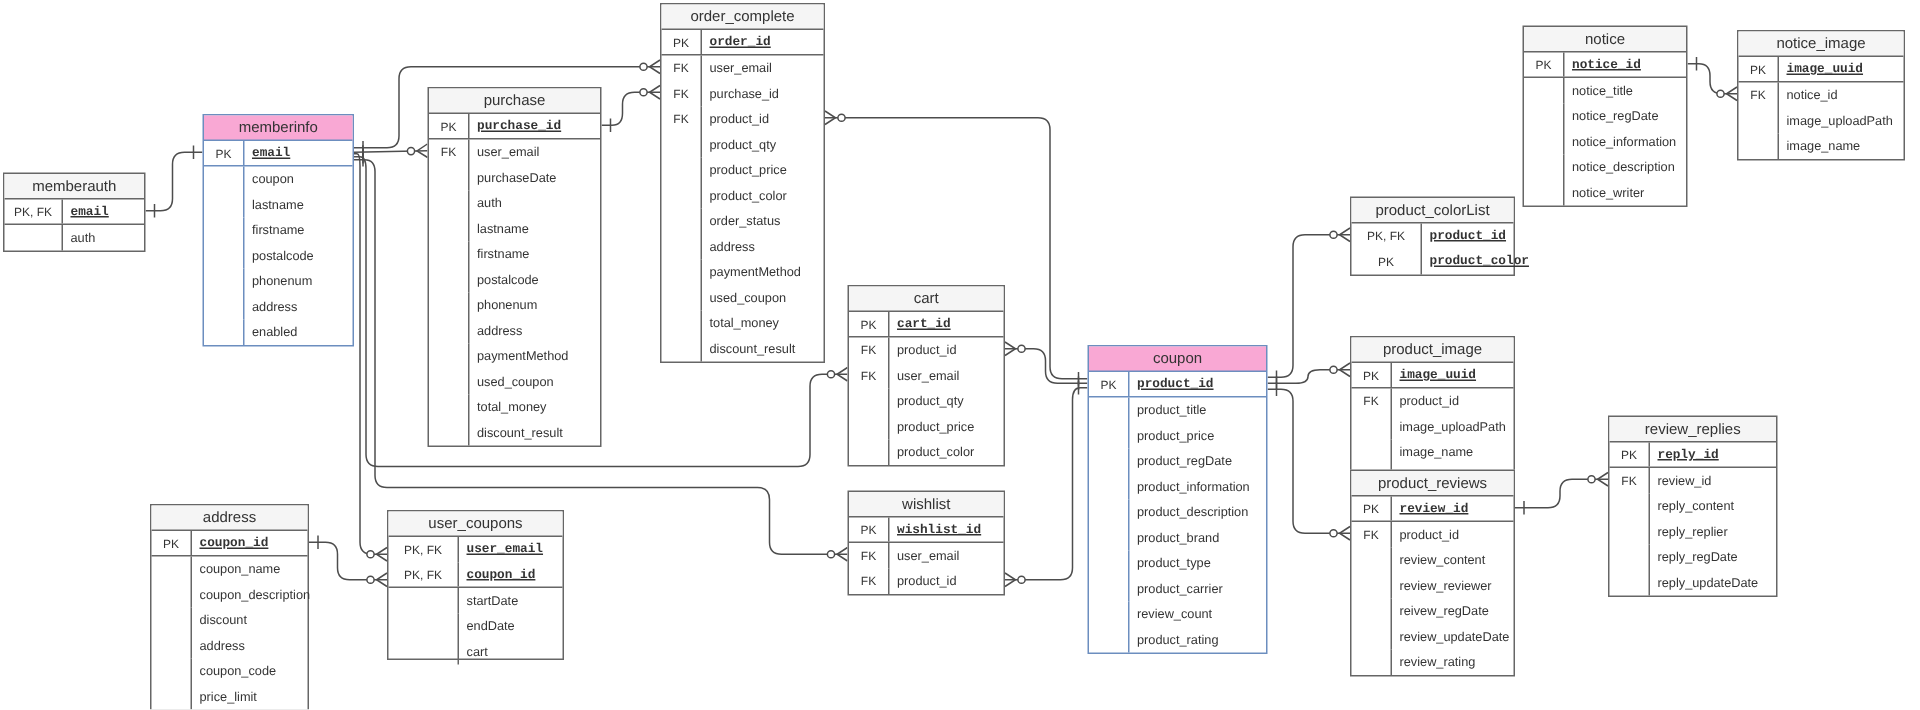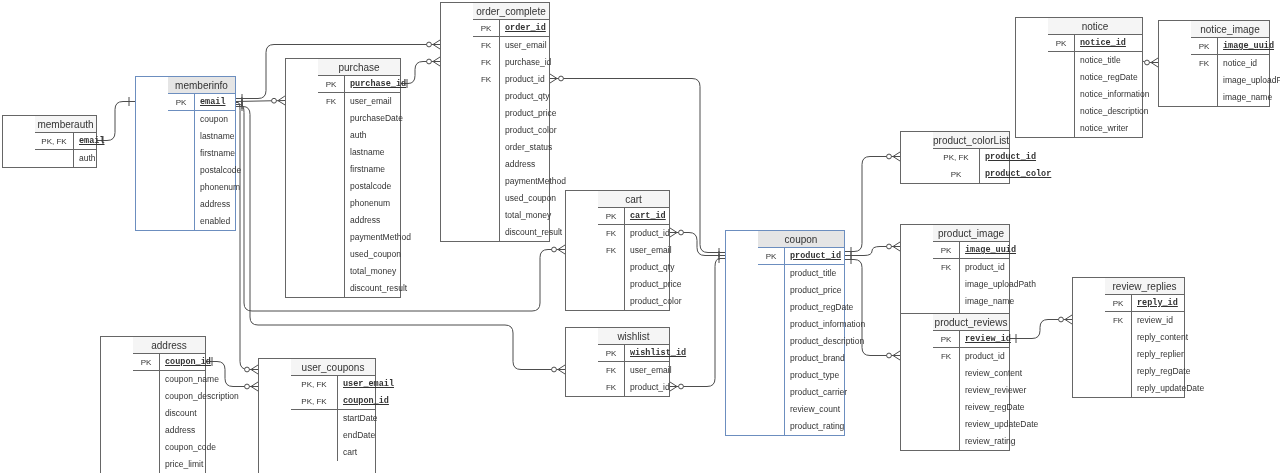--- a/index.html
+++ b/index.html
@@ -3,29 +3,29 @@
 <meta charset="utf-8">
 <style>
   html,body{margin:0;padding:0;background:#ffffff;}
   #canvas{
     position:relative;width:1280px;height:473px;background:#ffffff;overflow:hidden;
     font-family:"Liberation Sans", sans-serif;color:#333333;
   }
   #wires{position:absolute;left:0;top:0;width:1280px;height:473px;}
   .entity{
     position:absolute;background:#ffffff;border:1px solid #666666;
-    box-sizing:border-box;font-size:8.5px;padding-left:32px;
+    box-sizing:border-box;font-size:8.5px;
   }
   .entity.blue{border-color:#6c8ebf;}
   .entity-header{
     height:17px;line-height:17px;text-align:center;font-size:10px;
     background:#f5f5f5;border-bottom:1px solid #666666;
     white-space:nowrap;overflow:hidden;box-sizing:border-box;
   }
-  .entity.blue .entity-header{background:#e5e5e5;border-bottom-color:#6c8ebf;}
+  .entity.blue .entity-header{background:#f9a8d4;border-bottom-color:#6c8ebf;}
   .frow{display:flex;height:17px;line-height:17px;box-sizing:border-box;}
   .frow .kcell{
     flex:0 0 auto;text-align:center;font-size:8px;white-space:nowrap;
     box-sizing:border-box;
   }
   .frow .ncell{
     flex:1 1 auto;border-left:1px solid #666666;padding-left:5px;
     white-space:nowrap;box-sizing:border-box;
   }
   .entity.blue .frow .ncell{border-left-color:#6c8ebf;}
@@ -359,21 +359,21 @@
       </div>
       <div class="frow">
         <span class="kcell" style="width: 26px;"></span>
         <span class="ncell">coupon_code</span>
       </div>
       <div class="frow">
         <span class="kcell" style="width: 26px;"></span>
         <span class="ncell">price_limit</span>
       </div>
     </div>
-    <div class="entity gray" style="left: 258px; top: 358px; width: 118px; height: 116px;">
+    <div class="entity gray" style="left: 258px; top: 340px; width: 118px; height: 100px;">
       <div class="entity-header">user_coupons</div>
       <div class="frow keyrow">
         <span class="kcell" style="width: 46px;">PK, FK</span>
         <span class="ncell">user_email</span>
       </div>
       <div class="frow keyrow section-end">
         <span class="kcell" style="width: 46px;">PK, FK</span>
         <span class="ncell">coupon_id</span>
       </div>
       <div class="frow">
@@ -494,21 +494,21 @@
       </div>
       <div class="frow">
         <span class="kcell" style="width: 26px;"></span>
         <span class="ncell">review_updateDate</span>
       </div>
       <div class="frow">
         <span class="kcell" style="width: 26px;"></span>
         <span class="ncell">review_rating</span>
       </div>
     </div>
-    <div class="entity gray" style="left: 1015px; top: 17px; width: 128px; height: 121px;">
+    <div class="entity gray" style="left: 1015px; top: 17px; width: 110px; height: 121px;">
       <div class="entity-header">notice</div>
       <div class="frow keyrow section-end">
         <span class="kcell" style="width: 26px;">PK</span>
         <span class="ncell">notice_id</span>
       </div>
       <div class="frow">
         <span class="kcell" style="width: 26px;"></span>
         <span class="ncell">notice_title</span>
       </div>
       <div class="frow">

